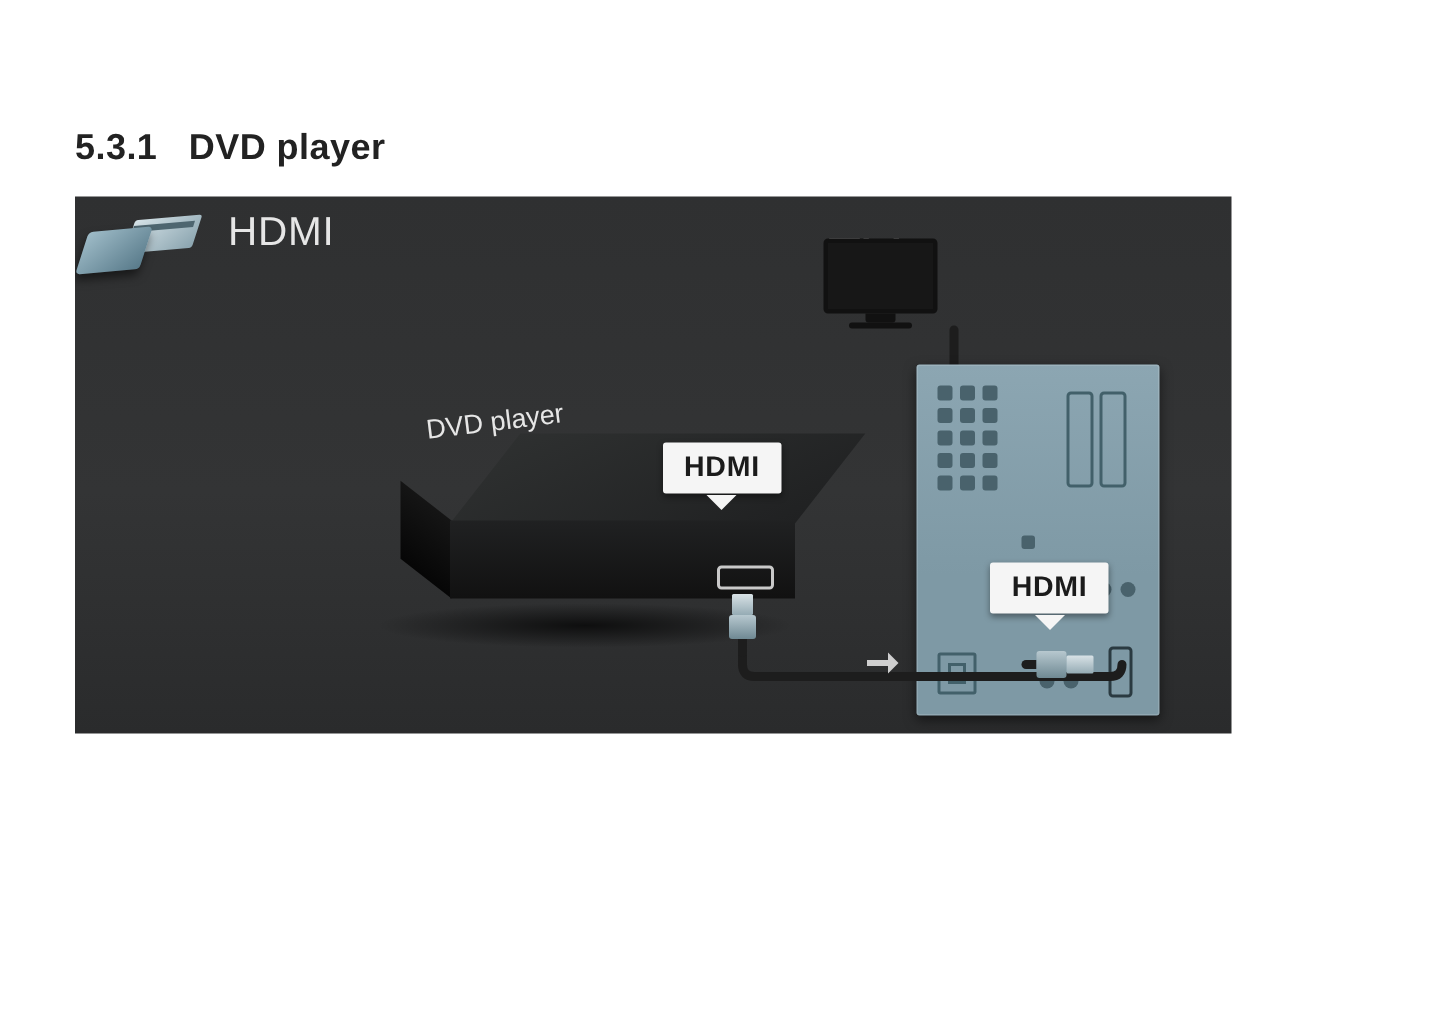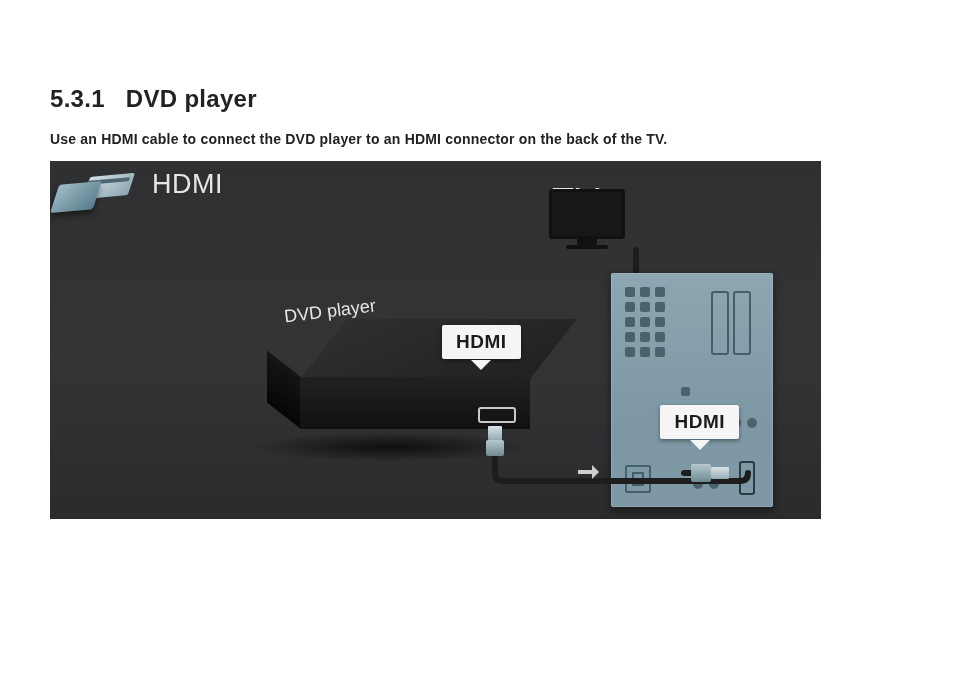--- a/index.html
+++ b/index.html
@@ -401,21 +401,20 @@
 </style>
 </head>
 <body>
 
 <div class="page">
   <h1 class="section-title">
     <span class="secnum">5.3.1</span>
     <span>DVD player</span>
   </h1>
 
-  <p class="instruction">Use an HDMI cable to connect the DVD player to an HDMI connector on the back of the TV.</p>
 
   <div class="diagram">
 
     <div class="hdmi-plug">
       <div class="tip"></div>
       <div class="stripe"></div>
       <div class="body"></div>
     </div>
     <div class="hdmi-label-top">HDMI</div>
 

